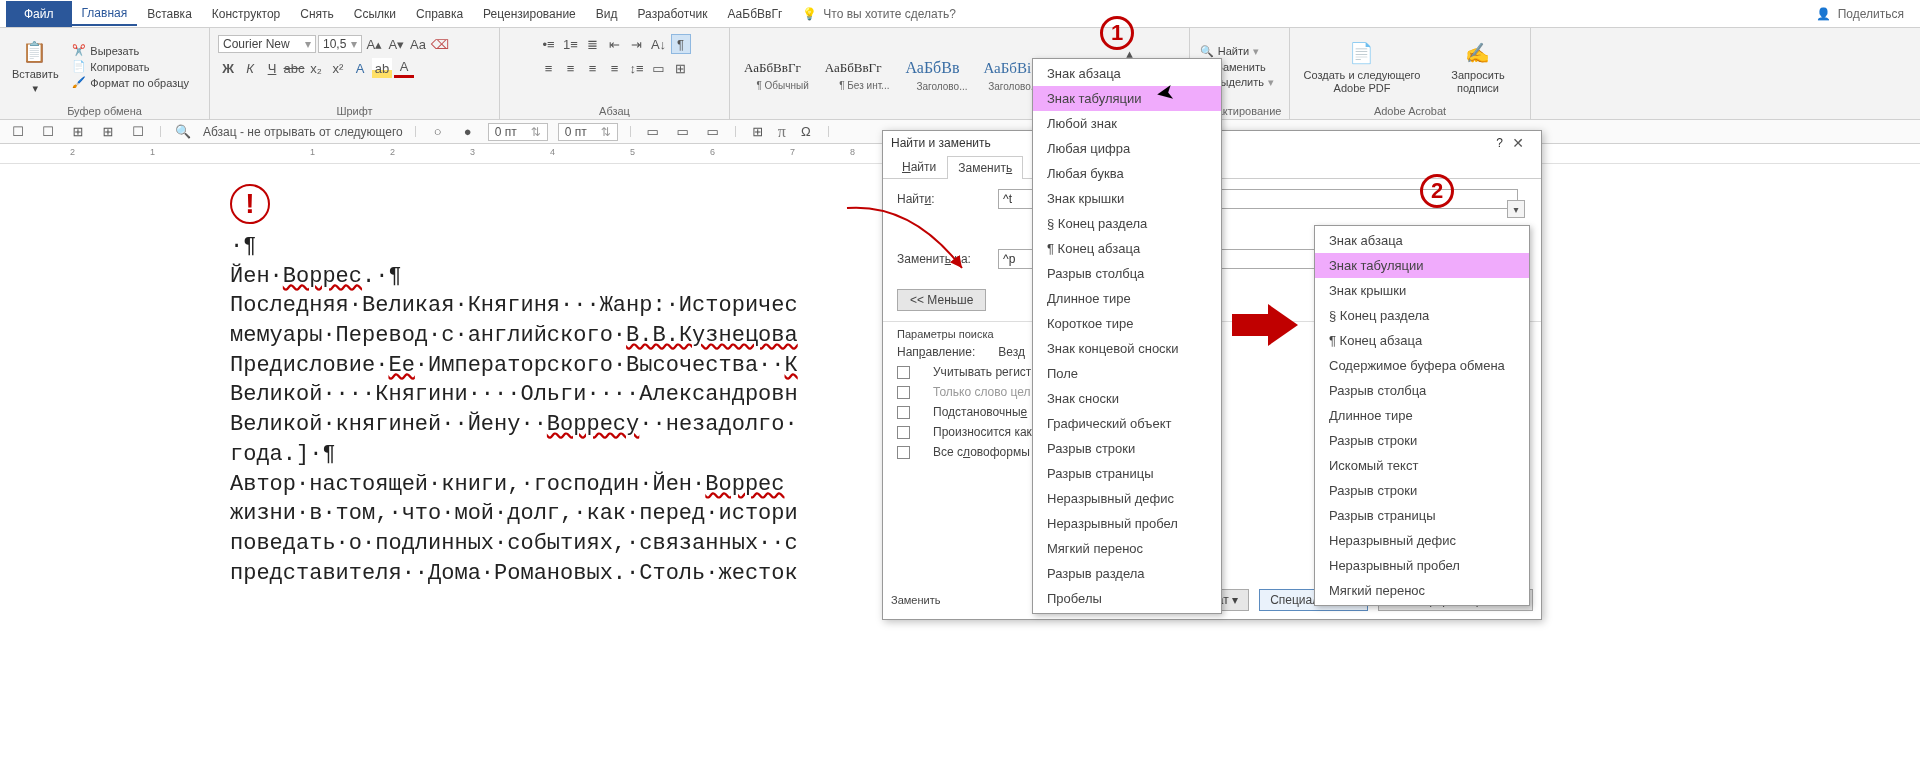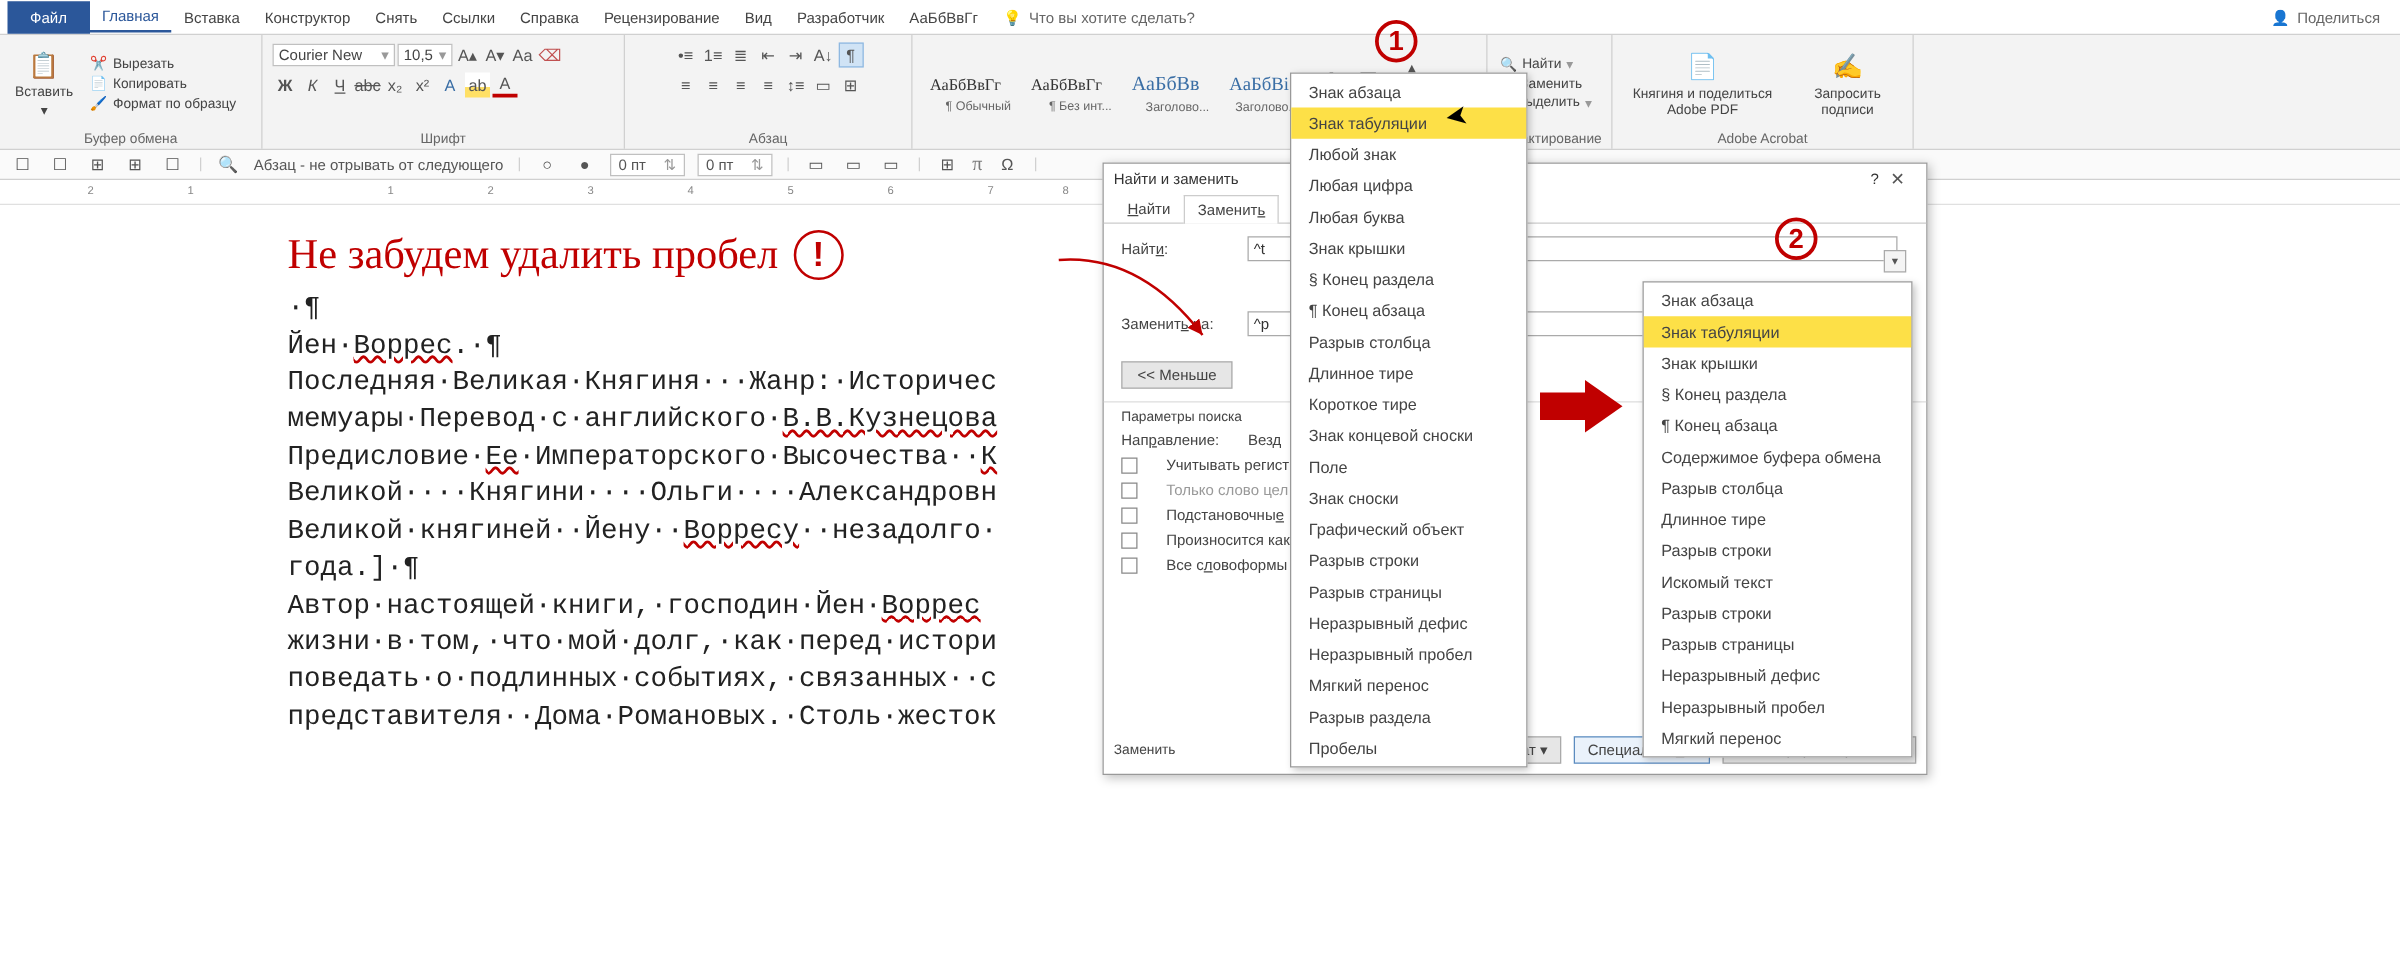--- a/index.html
+++ b/index.html
@@ -70,21 +70,21 @@
 #dlg-fr .chk{display:flex;align-items:center;gap:23px;padding:3px 0}
 #dlg-fr .chk .box{width:13px;height:13px;border:1px solid #888;background:#fff}
 #dlg-fr .cols{display:flex;gap:60px}
 #dlg-fr .bottom{position:absolute;bottom:8px;left:8px;right:8px;display:flex;align-items:center;gap:10px}
 #dlg-fr .bottom .b{border:1px solid #aaa;background:#e6e6e6;padding:3px 10px}
 #dlg-fr .bottom .b.primary{border:1px solid #5b8bbf;background:#eaf2fb}
 
 
 .specialmenu{position:absolute;background:#fff;border:1px solid #999;box-shadow:2px 2px 6px rgba(0,0,0,0.25);padding:2px 0;font-size:13px;min-width:190px}
 .specialmenu .mi{padding:5px 14px;white-space:nowrap;cursor:default}
-.specialmenu .mi.hl{background:#fde047}
+.specialmenu .mi.hl{background:#f0abfc}
 #menu1{left:1032px;top:58px;width:180px}
 #menu2{left:1314px;top:225px;width:216px}
 
 
 .redcircle{position:absolute;width:34px;height:34px;border:3px solid #c00000;border-radius:50%;color:#c00000;font-size:22px;font-weight:bold;display:flex;align-items:center;justify-content:center;font-family:Arial,sans-serif}
 #c1{left:1100px;top:16px}
 #c2{left:1420px;top:174px}
 #redarrow{position:absolute;left:1232px;top:308px}
 #redarrow .shaft{position:absolute;left:0;top:6px;width:38px;height:22px;background:#c00000}
 #redarrow .head{position:absolute;left:36px;top:-4px;width:0;height:0;border-top:21px solid transparent;border-bottom:21px solid transparent;border-left:30px solid #c00000}
@@ -252,21 +252,21 @@
           </div>
     </div>
       </div>
     <div class="label">Редактирование</div>
   </div>
 
   <div class="group" style="min-width:200px">
     <div class="body">
       <div class="btn">
         <div class="ico" style="color:#c05050">📄</div>
-        <div class="txt" style="max-width:120px;text-align:center;line-height:1.1">Княгиня и поделиться Adobe PDF</div>
+        <div class="txt" style="max-width:120px;text-align:center;line-height:1.1">Создать и следующего Adobe PDF</div>
       </div>
       <div class="btn">
         <div class="ico" style="color:#c05050">✍️</div>
         <div class="txt" style="max-width:80px;text-align:center;line-height:1.1">Запросить подписи</div>
       </div>
     </div>
     <div class="label">Adobe Acrobat</div>
   </div>
 </div>
 
@@ -310,21 +310,20 @@
   <span class="n" style="left:470px">3</span>
   <span class="n" style="left:550px">4</span>
   <span class="n" style="left:630px">5</span>
   <span class="n" style="left:710px">6</span>
   <span class="n" style="left:790px">7</span>
   <span class="n" style="left:850px">8</span>
 </div>
 
 <div id="page">
   <div class="redtitle">
-    <span>Не забудем удалить пробел</span>
     <span class="excl">!</span>
   </div>
   <div class="doc" id="doclines"><div>·¶</div><div>Йен·<span class="squig">Воррес</span>.·¶</div><div>Последняя·Великая·Княгиня···Жанр:·Историчес</div><div>мемуары·Перевод·с·английского·<span class="squig">В.В.Кузнецова</span></div><div>Предисловие·<span class="squig">Ее</span>·Императорского·Высочества··<span class="squig">К</span></div><div>Великой····Княгини····Ольги····Александровн</div><div>Великой·княгиней··Йену··<span class="squig">Ворресу</span>··незадолго·</div><div>года.]·¶</div><div>Автор·настоящей·книги,·господин·Йен·<span class="squig">Воррес</span></div><div>жизни·в·том,·что·мой·долг,·как·перед·истори</div><div>поведать·о·подлинных·событиях,·связанных··с</div><div>представителя··Дома·Романовых.·Столь·жесток</div></div>
 </div>
 
 <div id="dlg-fr" class="dialog">
   <div class="title">
     <span>Найти и заменить</span>
     <span class="sp"></span>
     <span>?</span>

